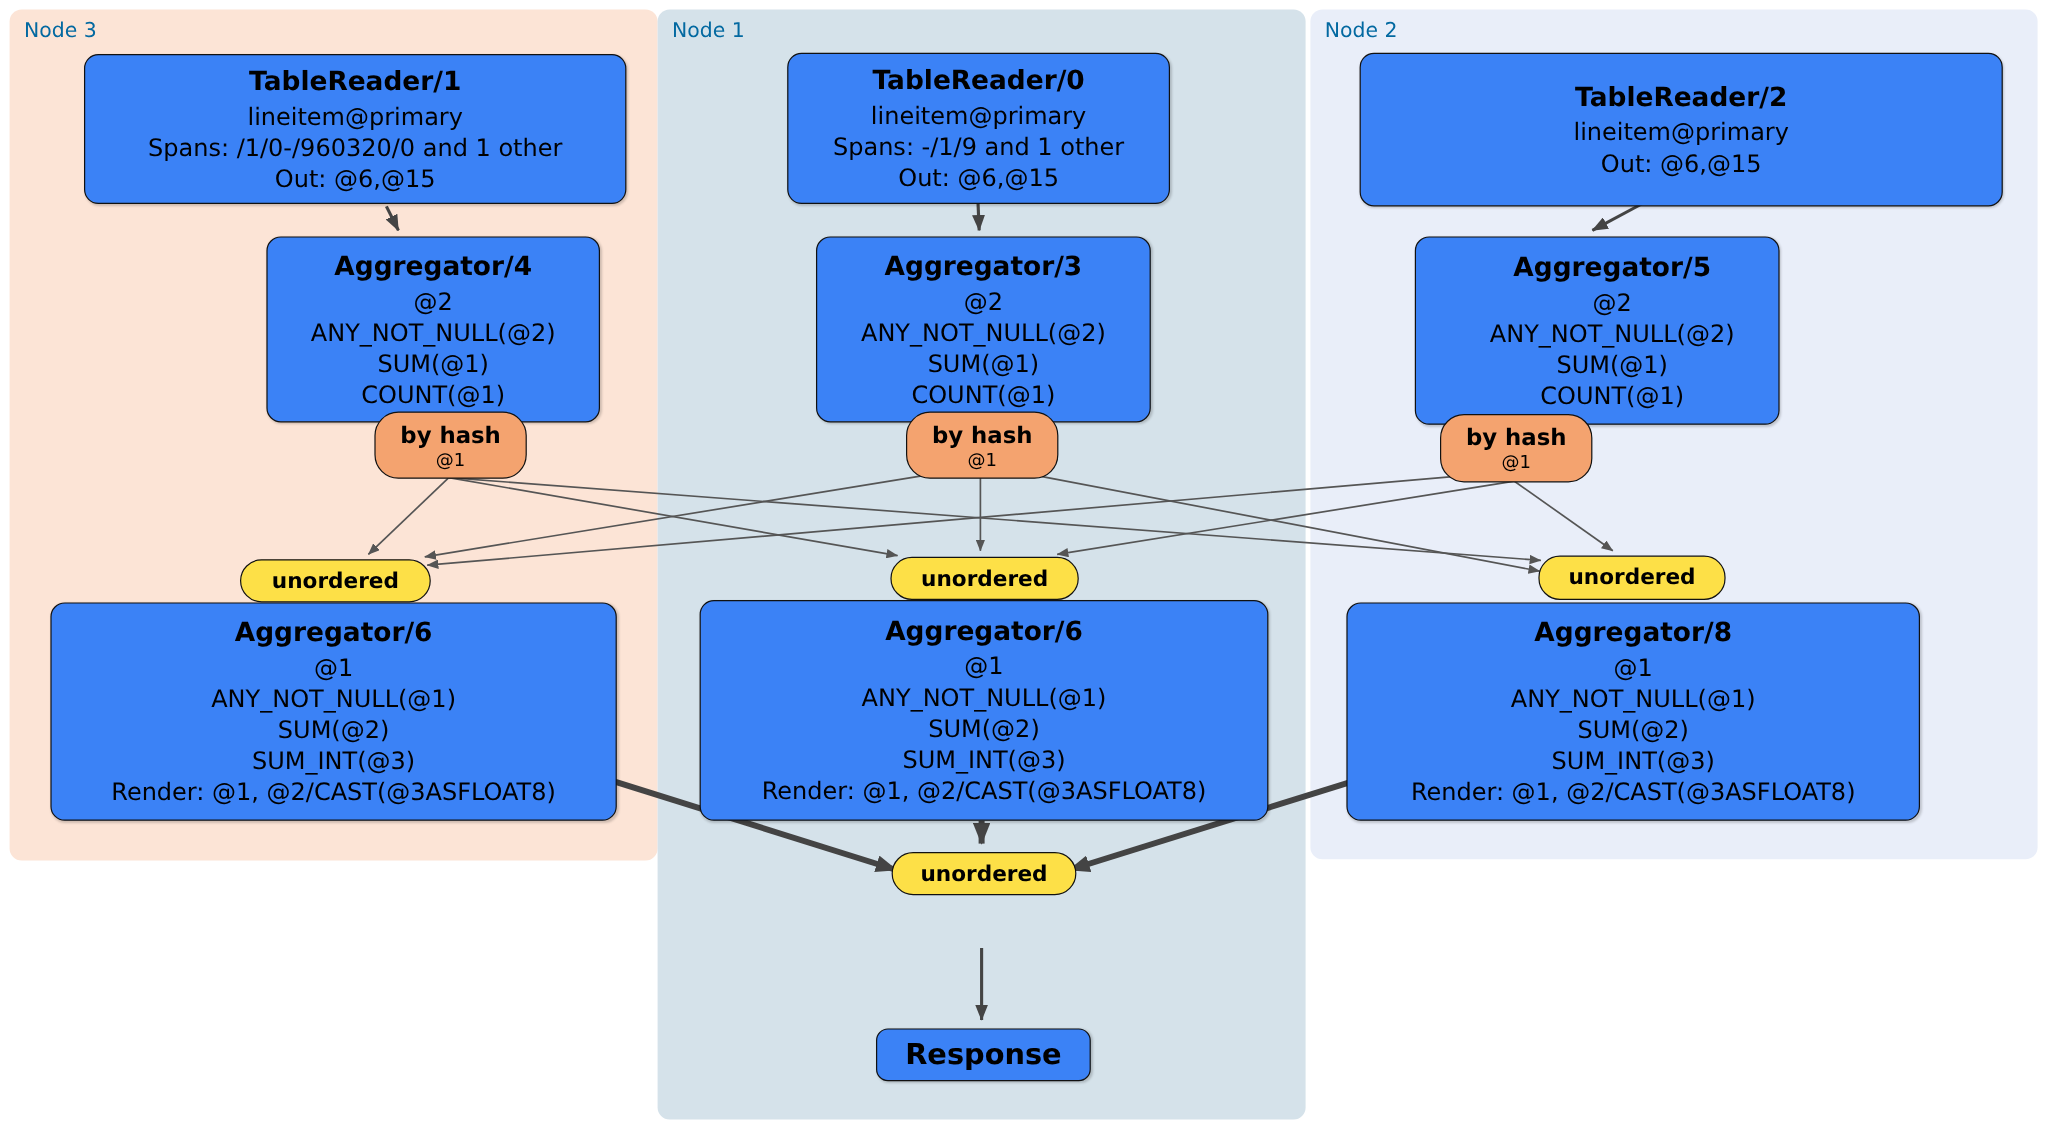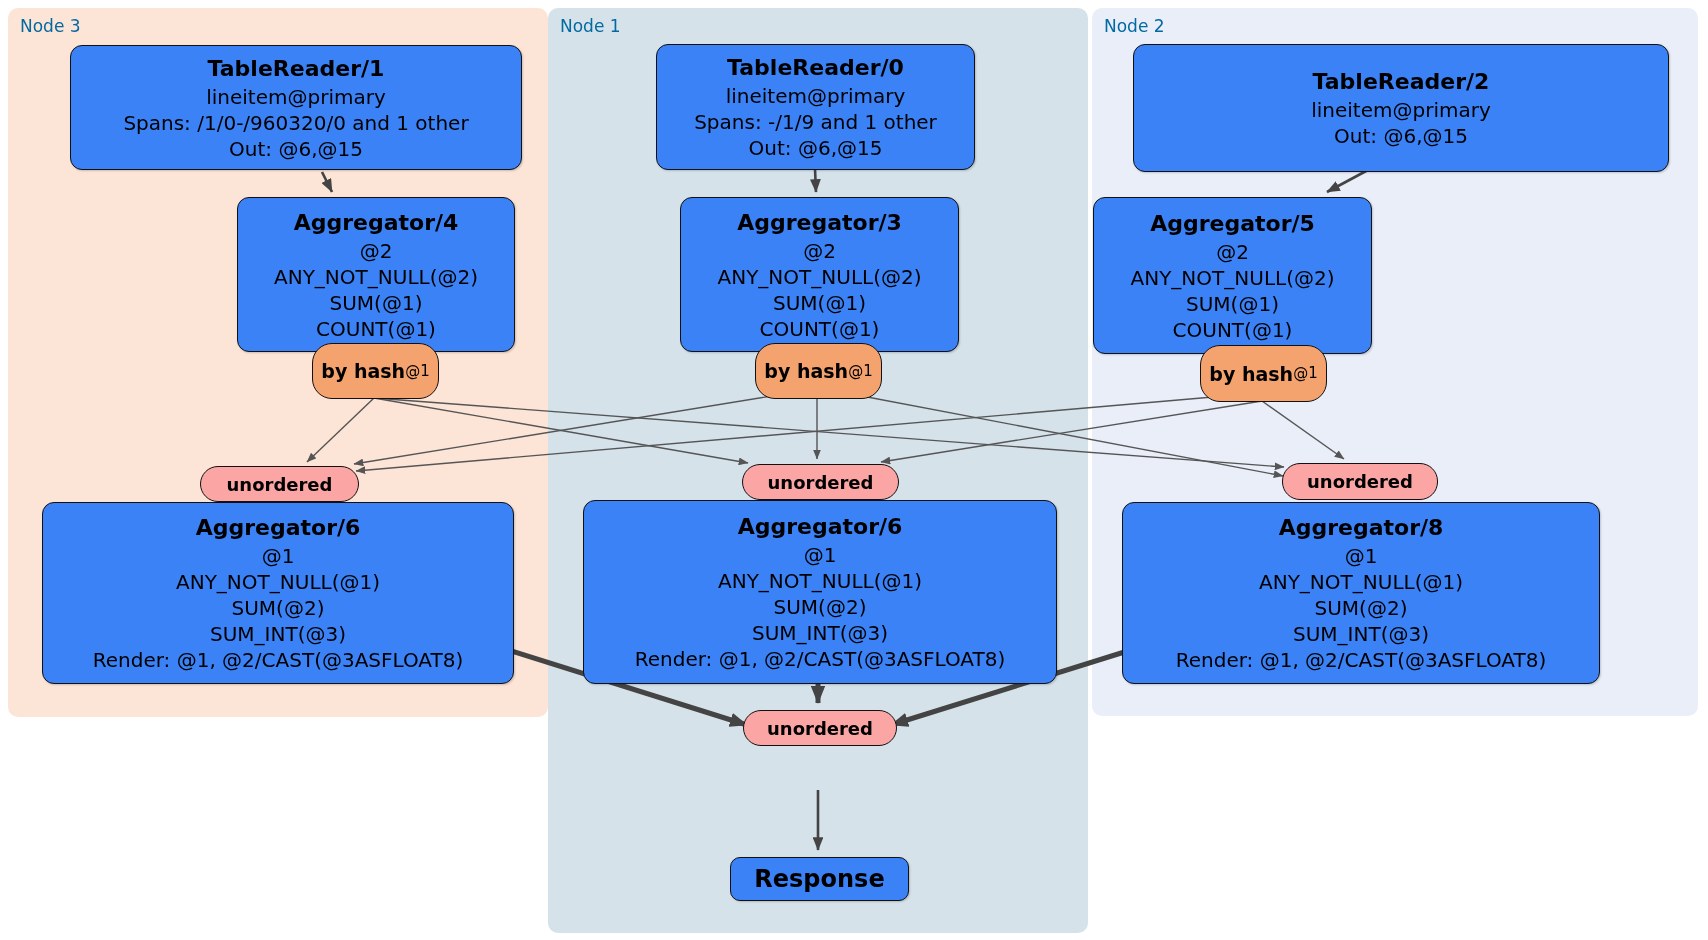--- a/index.html
+++ b/index.html
@@ -22,42 +22,42 @@
   .box{
     position:absolute;z-index:10;background:#3b82f6;border:1.6px solid #111;
     border-radius:12px;display:flex;flex-direction:column;justify-content:center;
     align-items:center;text-align:center;box-shadow:1px 1px 2px rgba(0,0,0,0.18);
   }
   .bt{font-size:22px;font-weight:bold;line-height:30px;white-space:nowrap;}
   .br{font-size:20px;line-height:26px;white-space:nowrap;}
   #tr1{left:70px;top:45px;width:450px;height:123px;}
   #tr0{left:656px;top:44px;width:317px;height:124px;}
   #tr2{left:1133px;top:44px;width:534px;height:126px;}
-  #agg4{left:237px;top:197px;width:276px;height:153px;}
+  #agg4{left:222px;top:197px;width:276px;height:153px;}
   #agg3{left:680px;top:197px;width:277px;height:153px;}
-  #agg5{left:1093px;top:197px;width:277px;height:155px;}
+  #agg5{left:1179px;top:197px;width:277px;height:155px;padding-left:25px;}
   #agg7{left:42px;top:502px;width:470px;height:180px;}
   #agg6{left:583px;top:500px;width:472px;height:182px;}
   #agg8{left:1122px;top:502px;width:476px;height:180px;}
   #noop{left:738px;top:746px;width:160px;height:42px;border-radius:10px;}
   #resp{left:730px;top:857px;width:177px;height:42px;border-radius:10px;justify-content:center;}
   #noop .bt,#resp .bt{font-size:24px;line-height:30px;}
   
   .hash{
     position:absolute;z-index:12;background:#f4a36f;border:1.8px solid #111;
-    border-radius:20px;display:flex;justify-content:center;
+    border-radius:20px;display:flex;flex-direction:column;justify-content:center;
     align-items:center;text-align:center;
   }
   .hash-l{font-size:19px;font-weight:bold;line-height:24px;}
   .hash-s{font-size:15px;line-height:17px;}
   #bh1{left:312px;top:343px;width:125px;height:54px;}
   #bh2{left:755px;top:343px;width:125px;height:54px;}
   #bh3{left:1200px;top:345px;width:125px;height:55px;}
   .uno{
-    position:absolute;z-index:12;background:#fca5a5;border:1.8px solid #111;
+    position:absolute;z-index:12;background:#fde047;border:1.8px solid #111;
     border-radius:18px;display:flex;justify-content:center;align-items:center;text-align:right;
   }
   .uno-l{font-size:18px;font-weight:bold;}
   #un1{left:200px;top:466px;width:157px;height:34px;}
   #un2{left:742px;top:464px;width:155px;height:34px;}
   #un3{left:1282px;top:463px;width:154px;height:35px;}
   #un4{left:743px;top:710px;width:152px;height:34px;}
 </style>
 </head>
 <body>

